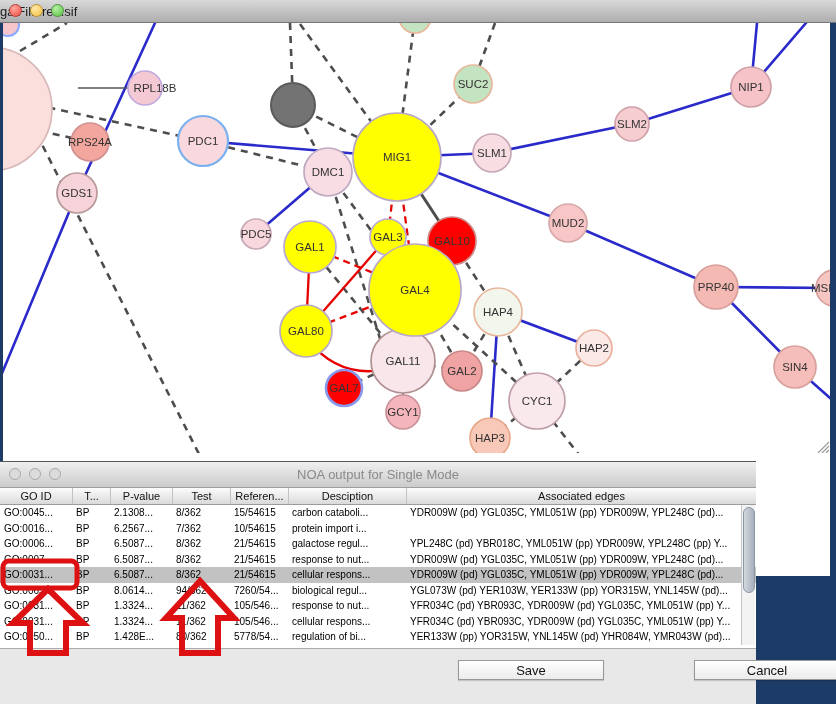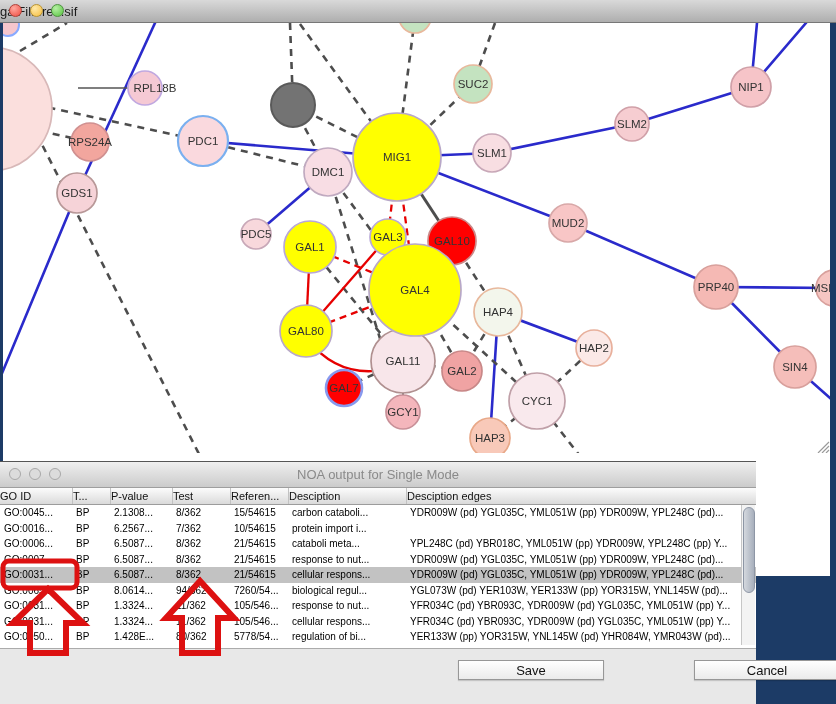--- a/index.html
+++ b/index.html
@@ -28,21 +28,21 @@
   .grip{stroke:#9a9a9a;stroke-width:1.2}
   
   .noa-window{position:absolute;left:0;top:461px;width:756px;height:243px;background:#e8e8e8;border-top:1px solid #555}
   .noa-title{position:relative;height:25px;background:linear-gradient(#efefef,#cbcbcb);
              border-bottom:1px solid #9e9e9e;display:flex;align-items:center;justify-content:center}
   .noa-title .title{font-size:13px;color:#8a8a8a}
   .noa-title .lights{top:6px}
   .noa-title .light{width:12px;height:12px}
   .grid{display:grid;grid-template-columns:72px 38px 62px 58px 58px 118px 1fr}
   .thead{height:16px;background:linear-gradient(#fcfcfc,#dadada);border-bottom:1px solid #9c9c9c}
-  .th{font-size:11px;line-height:16px;text-align:left;color:#111;border-left:1px solid #c2c2c2;
+  .th{font-size:11px;line-height:16px;text-align:center;color:#111;border-left:1px solid #c2c2c2;
       overflow:hidden;white-space:nowrap}
   .th:first-child{border-left:none}
   .tbody{height:143px;background:#fff;border-bottom:1px solid #ababab;position:relative}
   .tr{height:15.5px;line-height:15.5px;font-size:10px;color:#000;background:#fff;white-space:nowrap}
   .tr.selected{background:#c2c2c2}
   .td{padding-left:4px;overflow:hidden}
   .scrollbar{position:absolute;right:1px;top:0px;width:13px;height:140px;background:#f3f3f3;border-left:1px solid #c6c6c6}
   .thumb{position:absolute;left:1px;top:2px;width:10px;height:84px;border-radius:6px;
          background:linear-gradient(90deg,#d4d8de,#a7afbc);border:1px solid #8d96a5}
   .btn{position:absolute;width:146px;height:20px;box-sizing:border-box;border:1px solid #979797;border-radius:0;
@@ -195,21 +195,21 @@
     <div class="title">NOA output for Single Mode</div>
   </div>
 
   <div class="grid thead">
       <div class="th">GO ID</div>
       <div class="th">T...</div>
       <div class="th">P-value</div>
       <div class="th">Test</div>
       <div class="th">Referen...</div>
       <div class="th">Desciption</div>
-      <div class="th">Desciption edges</div>
+      <div class="th">Associated edges</div>
     </div>
   <div class="tbody">
     <div>
         <div class="grid tr">
           <div class="td">GO:0045...</div>
           <div class="td">BP</div>
           <div class="td">2.1308...</div>
           <div class="td">8/362</div>
           <div class="td">15/54615</div>
           <div class="td">carbon cataboli...</div>
@@ -222,21 +222,21 @@
           <div class="td">7/362</div>
           <div class="td">10/54615</div>
           <div class="td">protein import i...</div>
         </div>
         <div class="grid tr">
           <div class="td">GO:0006...</div>
           <div class="td">BP</div>
           <div class="td">6.5087...</div>
           <div class="td">8/362</div>
           <div class="td">21/54615</div>
-          <div class="td">cataboli meta...</div>
+          <div class="td">galactose regul...</div>
           <div class="td">YPL248C (pd) YBR018C, YML051W (pp) YDR009W, YPL248C (pp) Y...</div>
         </div>
         <div class="grid tr">
           <div class="td">GO:0007...</div>
           <div class="td">BP</div>
           <div class="td">6.5087...</div>
           <div class="td">8/362</div>
           <div class="td">21/54615</div>
           <div class="td">response to nut...</div>
           <div class="td">YDR009W (pd) YGL035C, YML051W (pp) YDR009W, YPL248C (pd)...</div>

